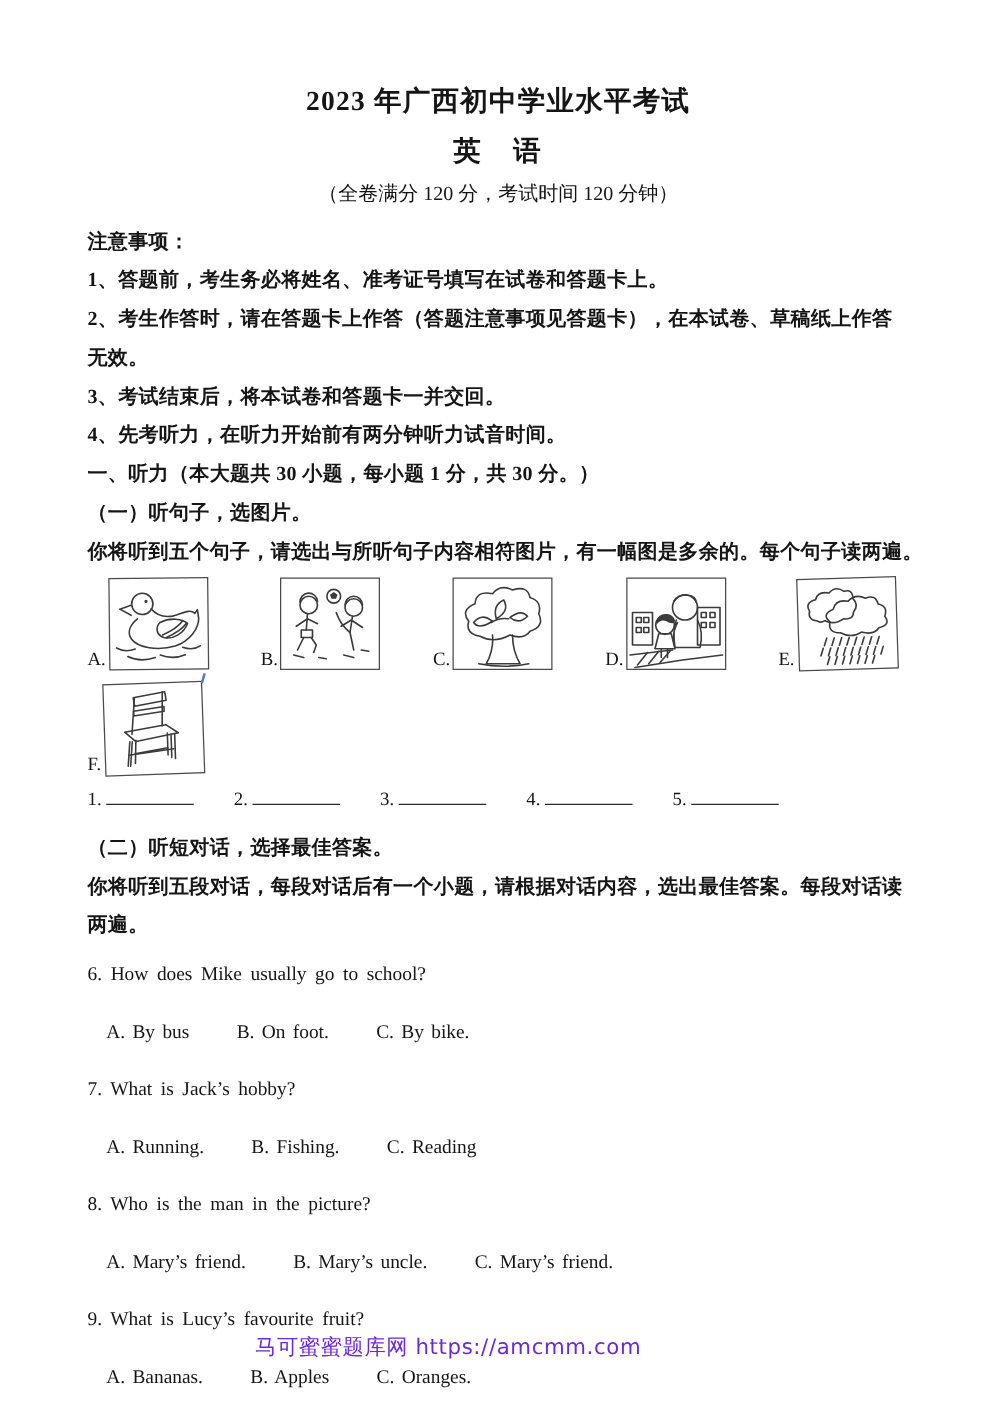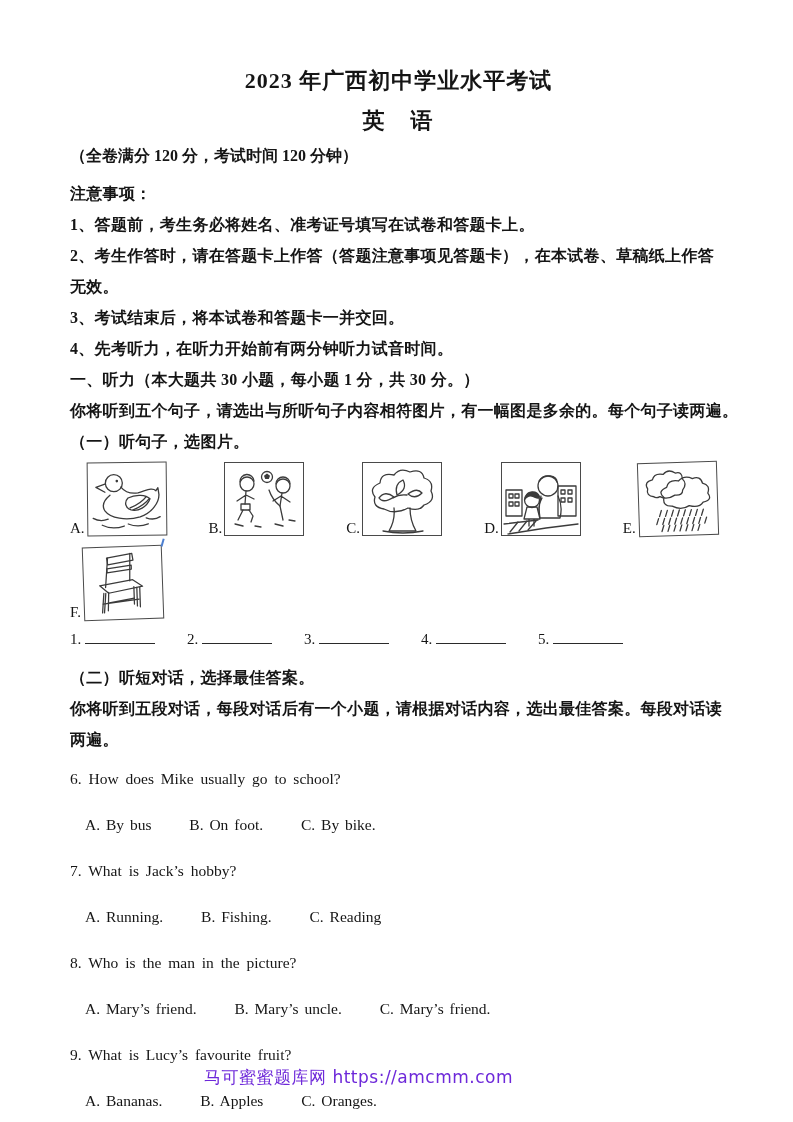--- a/index.html
+++ b/index.html
@@ -3,21 +3,21 @@
 <meta charset="utf-8">
 <style>
   html,body{margin:0;padding:0;background:#ffffff;}
   .page{
     width:793px;height:1122px;background:#fff;position:relative;overflow:hidden;
     font-family:"Liberation Serif", serif;color:#151515;
   }
   .content{padding:68px 66px 0 70px;}
   .title{font-size:22px;font-weight:700;text-align:center;line-height:26px;margin:0 0 14px 0;letter-spacing:1px;}
   .subject{font-size:22px;font-weight:700;text-align:center;line-height:26px;margin:0 0 12px 0;letter-spacing:2px;}
-  .exam-info{font-size:16px;font-weight:700;text-align:left;line-height:20px;margin:0 0 12px 0;}
+  .exam-info{font-size:16px;font-weight:400;text-align:center;line-height:20px;margin:0 0 12px 0;}
   .cn{font-size:16px;font-weight:700;line-height:31px;margin:0;letter-spacing:0.3px;}
   .nowrap{white-space:nowrap;}
   
   .pics-row{display:flex;align-items:flex-end;margin-top:5px;}
   .pics-row .pic-group{display:flex;align-items:flex-end;margin-right:42px;}
   .pics-row .pic-group:last-child{margin-right:0;}
   .pic-label{font-size:15px;line-height:15px;margin-right:2px;}
   .pic-box{width:78px;height:72px;border:1.5px solid #4a4a4a;background:#fff;position:relative;}
   .pic-box svg{display:block;width:100%;height:100%;}
   .tilt-a{transform:rotate(-0.6deg);}
@@ -57,22 +57,22 @@
     <div class="subject">英　语</div>
     <div class="exam-info">（全卷满分 120 分，考试时间 120 分钟）</div>
 
     <div class="cn">注意事项：</div>
     <p class="cn">1、答题前，考生务必将姓名、准考证号填写在试卷和答题卡上。</p>
     <p class="cn">2、考生作答时，请在答题卡上作答（答题注意事项见答题卡），在本试卷、草稿纸上作答无效。</p>
     <p class="cn">3、考试结束后，将本试卷和答题卡一并交回。</p>
     <p class="cn">4、先考听力，在听力开始前有两分钟听力试音时间。</p>
 
     <p class="cn">一、听力（本大题共 30 小题，每小题 1 分，共 30 分。）</p>
+    <p class="cn">（一）听句子，选图片。</p>
     <p class="cn nowrap">你将听到五个句子，请选出与所听句子内容相符图片，有一幅图是多余的。每个句子读两遍。</p>
-    <p class="cn">（一）听句子，选图片。</p>
 
     <div class="pics-row">
 
       <div class="pic-group">
         <span class="pic-label">A.</span>
         <div class="pic-box tilt-a">
           <svg viewBox="0 0 78 70">
             <g class="art">
               <path d="M17,20 l-9,3 M8,23 l9,5"></path>
               <circle cx="26" cy="19" r="8.5"></circle>

